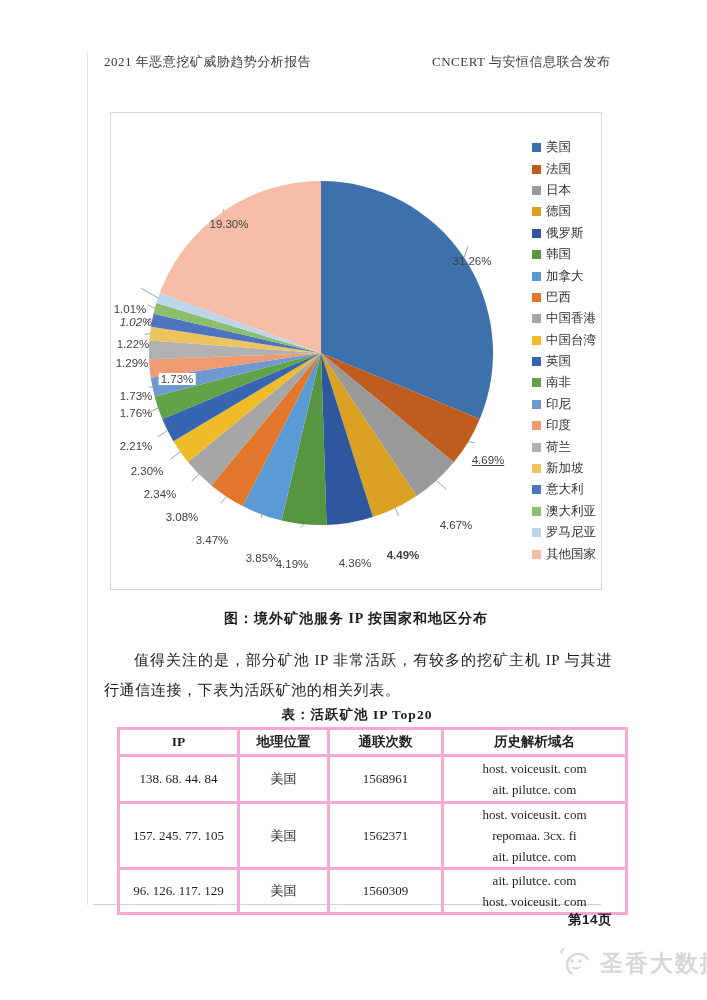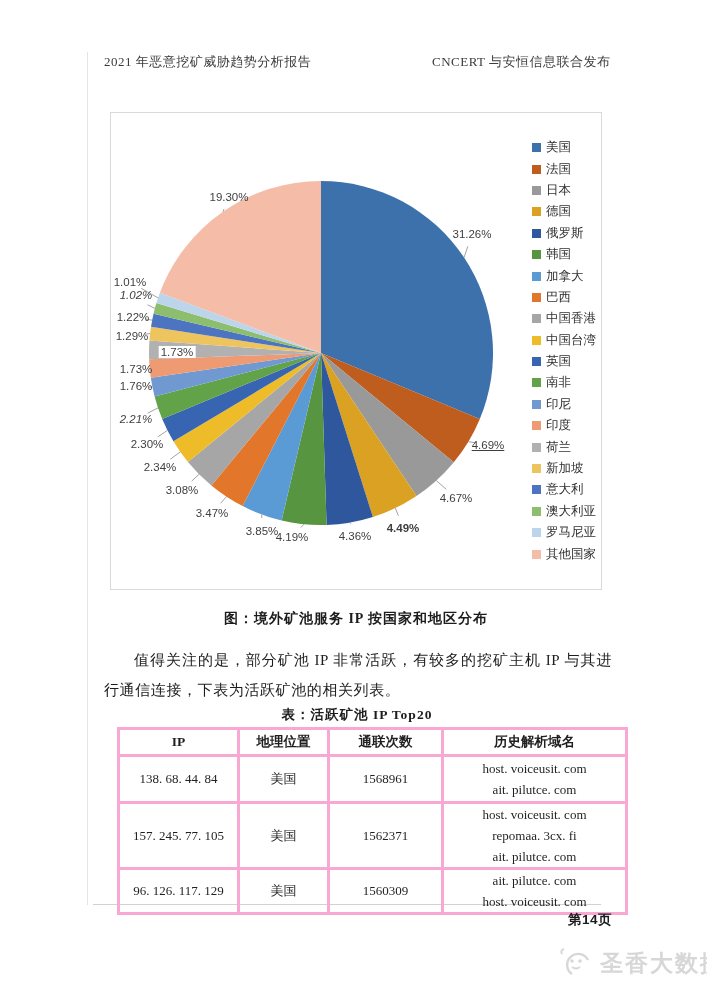--- a/index.html
+++ b/index.html
@@ -17,21 +17,21 @@
 
   
   .chart-box{
     position:absolute;left:110px;top:112px;width:492px;height:478px;
     border:1px solid #d9d9d9;background:#fff;box-sizing:border-box;
   }
   .chart-box svg{position:absolute;left:0;top:0;}
   .pct-label{
     position:absolute;transform:translate(-50%,-50%);
     font-family:"Liberation Sans","DejaVu Sans",sans-serif;
-    font-size:11.5px;color:#3f3f3f;white-space:nowrap;
+    font-size:11.5px;color:#3f3f3f;white-space:nowrap;margin-top:27px;
   }
   .pct-label.boxed{background:#fff;padding:0 2px;}
   .legend{
     position:absolute;left:421px;top:24px;width:80px;
     display:flex;flex-direction:column;
   }
   .legend-item{height:21.4px;display:flex;align-items:center;font-size:12.5px;color:#303030;white-space:nowrap;}
   .legend-swatch{width:9px;height:9px;margin-right:5px;flex:0 0 9px;display:inline-block;}
 
   
@@ -121,31 +121,31 @@
       <line x1="41.2" y1="207.2" x2="34.8" y2="206.1" stroke="#8a8a8a" stroke-width="0.8"></line>
       <path d="M 210 240 L 42.54 200.76 A 172 172 0 0 1 45.39 190.11 Z" fill="#8CBE6E"></path>
       <line x1="43.9" y1="195.4" x2="36.6" y2="191.8" stroke="#8a8a8a" stroke-width="0.8"></line>
       <path d="M 210 240 L 45.39 190.11 A 172 172 0 0 1 48.89 179.77 Z" fill="#BDD5EB"></path>
       <line x1="47.1" y1="184.9" x2="30.3" y2="175.4" stroke="#8a8a8a" stroke-width="0.8"></line>
       <path d="M 210 240 L 48.89 179.77 A 172 172 0 0 1 210.00 68.00 Z" fill="#F5BDA7"></path>
       <line x1="112.0" y1="98.7" x2="113.1" y2="96.0" stroke="#8a8a8a" stroke-width="0.8"></line>
     </svg>
   <div id="labels-layer">
       <div class="pct-label" style="left: 361px; top: 121px;">31.26%</div>
-      <div class="pct-label" style="left: 377px; top: 332px; text-decoration: underline;">4.69%</div>
+      <div class="pct-label" style="left: 377px; top: 320px; text-decoration: underline;">4.69%</div>
       <div class="pct-label" style="left: 345px; top: 385px;">4.67%</div>
       <div class="pct-label" style="left: 292px; top: 415px; font-weight: bold;">4.49%</div>
       <div class="pct-label" style="left: 244px; top: 423px;">4.36%</div>
       <div class="pct-label" style="left: 181px; top: 424px;">4.19%</div>
       <div class="pct-label" style="left: 151px; top: 418px;">3.85%</div>
       <div class="pct-label" style="left: 101px; top: 400px;">3.47%</div>
       <div class="pct-label" style="left: 71px; top: 377px;">3.08%</div>
       <div class="pct-label" style="left: 49px; top: 354px;">2.34%</div>
       <div class="pct-label" style="left: 36px; top: 331px;">2.30%</div>
-      <div class="pct-label" style="left: 25px; top: 306px; font-style: italic;">2.21%</div>
+      <div class="pct-label" style="left: 25px; top: 306px;">2.21%</div>
       <div class="pct-label" style="left: 25px; top: 273px;">1.76%</div>
       <div class="pct-label" style="left: 25px; top: 256px;">1.73%</div>
       <div class="pct-label boxed" style="left: 66px; top: 239px;">1.73%</div>
       <div class="pct-label" style="left: 21px; top: 223px;">1.29%</div>
       <div class="pct-label" style="left: 22px; top: 204px;">1.22%</div>
       <div class="pct-label" style="left: 25px; top: 182px; font-style: italic;">1.02%</div>
       <div class="pct-label" style="left: 19px; top: 169px;">1.01%</div>
       <div class="pct-label" style="left: 118px; top: 84px;">19.30%</div>
     </div>
   <div class="legend" id="legend">

